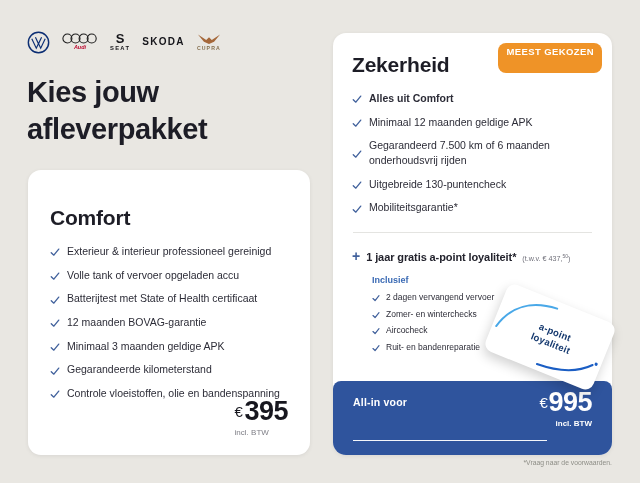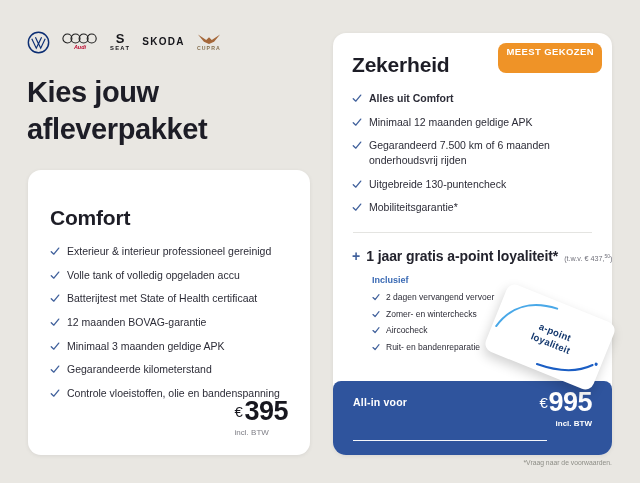--- a/index.html
+++ b/index.html
@@ -28,32 +28,32 @@
   
   .page-title { position:absolute; left:27px; top:74px; font-size:29px; line-height:1.26; font-weight:700; letter-spacing:-0.4px; color:#1d1d26; }
 
   
   .card { position:absolute; background:var(--card-white,#fff); border-radius:13px; box-shadow:0 1px 4px rgba(0,0,0,.07); }
   .card-comfort   { left:28px;  top:170px; width:282px; height:285px; padding:36px 22px; }
   .card-zekerheid { left:333px; top:33px;  width:279px; height:422px; padding:20px 19px 0; }
   .card-title { font-size:21px; font-weight:700; letter-spacing:-0.2px; color:#1d1d26; }
 
   .check-list { display:flex; flex-direction:column; gap:9px; margin-top:14px; }
-  .check-item { display:flex; align-items:flex-start; gap:7px; font-size:10.5px; line-height:1.4; color:#2c2c37; }
+  .check-item { display:flex; align-items:center; gap:7px; font-size:10.5px; line-height:1.4; color:#2c2c37; }
   .check-item .check { flex:0 0 auto; margin-top:2px; color:var(--check-blue,#41619c); }
   .z-list div.check-item:first-of-type { font-weight:700; }
 
   .badge { position:absolute; top:10px; right:10px; background:var(--badge-orange,#ef9327); color:#fff;
            font-size:9.5px; font-weight:700; letter-spacing:.4px; padding:3px 8px 16px; border-radius:8px; }
 
   .divider { border:0; border-top:1px solid #e4e4e1; margin:17px 1px 0; }
 
   .bonus-row { display:flex; align-items:baseline; gap:6px; margin:15px -12px 0 0; white-space:nowrap; }
   .bonus-plus { color:var(--check-blue,#41619c); font-size:14px; font-weight:600; flex:0 0 auto; }
-  .bonus-title { font-size:14px; font-weight:700; color:#23232d; letter-spacing:-0.1px; }
+  .bonus-title { font-size:11px; font-weight:700; color:#23232d; letter-spacing:-0.1px; }
   .bonus-value { font-size:7.2px; color:#70707a; }
   .bonus-value sup { font-size:5px; }
 
   .inclusief { margin:11px 0 0 20px; }
   .inclusief-title { font-size:9px; font-weight:700; color:var(--accent-blue,#3a6ab4); }
   .sub-list { display:flex; flex-direction:column; gap:6px; margin-top:7px; width:175px; }
   .sub-list .check-item { font-size:8.5px; line-height:1.25; gap:6px; }
   .sub-list .check-item .check { margin-top:1px; }
 
   
@@ -130,21 +130,21 @@
         <svg class="check" width="10" height="10" viewBox="0 0 12 12">
           <polyline points="1.5,6.8 4.6,9.8 10.5,2.5" fill="none" stroke="currentColor" stroke-width="1.6" stroke-linecap="round" stroke-linejoin="round"></polyline>
         </svg>
         <span>Exterieur &amp; interieur professioneel gereinigd</span>
       </div>
 
       <div class="check-item">
         <svg class="check" width="10" height="10" viewBox="0 0 12 12">
           <polyline points="1.5,6.8 4.6,9.8 10.5,2.5" fill="none" stroke="currentColor" stroke-width="1.6" stroke-linecap="round" stroke-linejoin="round"></polyline>
         </svg>
-        <span>Volle tank of volledig opgeladen accu</span>
+        <span>Volle tank of vervoer opgeladen accu</span>
       </div>
 
       <div class="check-item">
         <svg class="check" width="10" height="10" viewBox="0 0 12 12">
           <polyline points="1.5,6.8 4.6,9.8 10.5,2.5" fill="none" stroke="currentColor" stroke-width="1.6" stroke-linecap="round" stroke-linejoin="round"></polyline>
         </svg>
         <span>Batterijtest met State of Health certificaat</span>
       </div>
 
       <div class="check-item">

